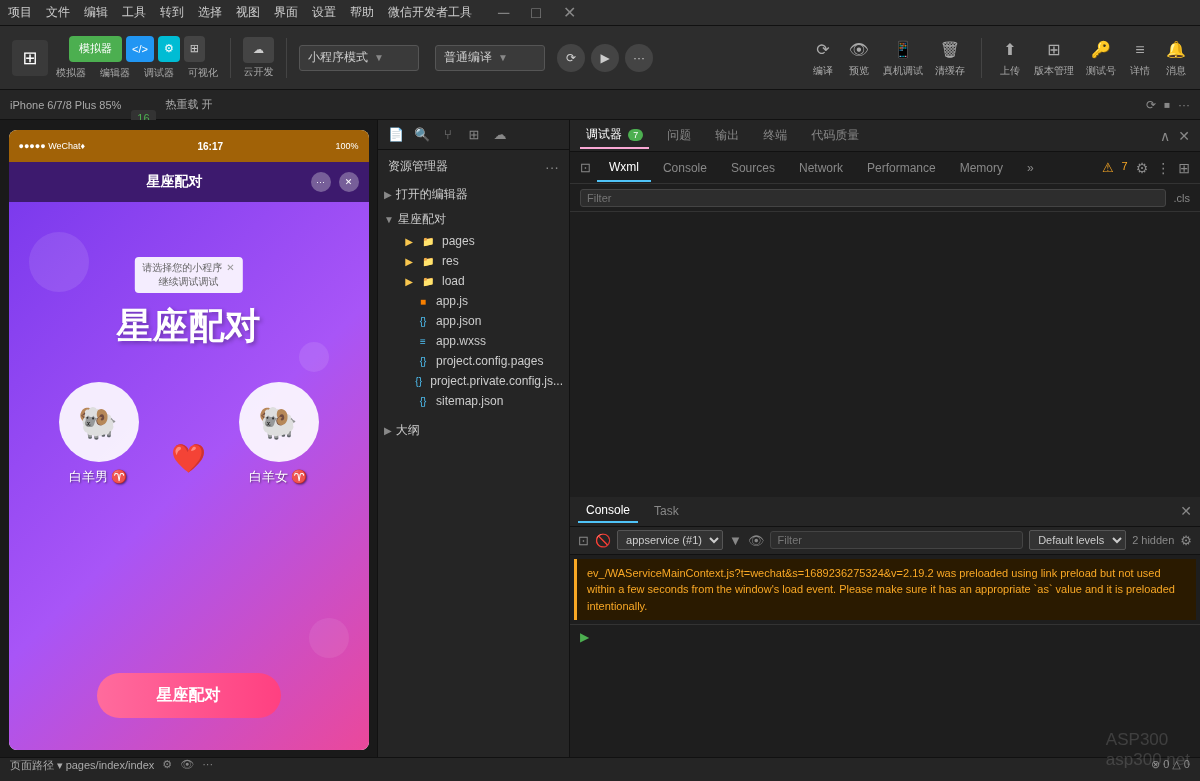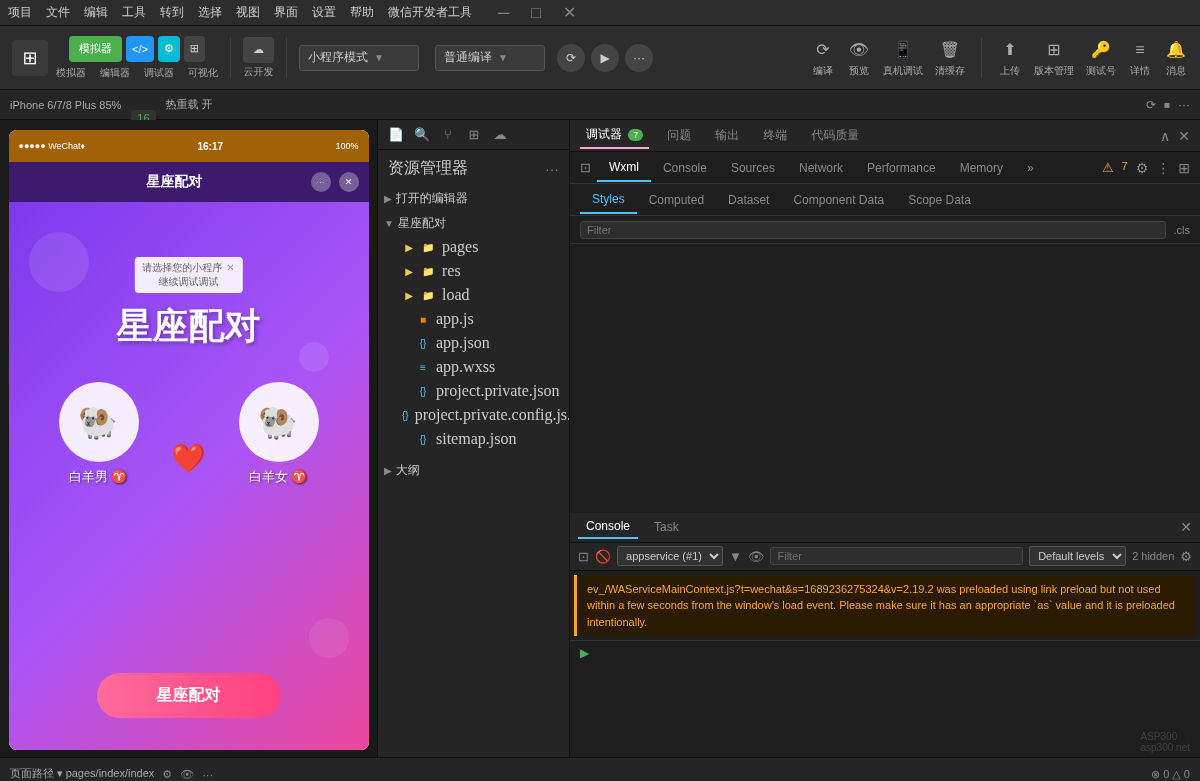--- a/index.html
+++ b/index.html
@@ -57,32 +57,32 @@
     .char-name { color: #fff; font-size: 13px; text-shadow: 1px 1px 2px rgba(0,0,0,0.5); }
     .heart-icon { position: absolute; top: 240px; left: 50%; transform: translateX(-50%); font-size: 28px; color: #ff4081; }
     .match-btn { position: absolute; bottom: 40px; left: 50%; transform: translateX(-50%); background: linear-gradient(90deg, #ff6b9d, #ff4081); color: #fff; border-radius: 24px; padding: 12px 60px; font-size: 16px; font-weight: bold; white-space: nowrap; cursor: pointer; }
     .bubble-1 { position: absolute; width: 60px; height: 60px; background: rgba(255,255,255,0.1); border-radius: 50%; top: 30px; left: 20px; }
     .bubble-2 { position: absolute; width: 40px; height: 40px; background: rgba(255,255,255,0.08); border-radius: 50%; bottom: 100px; right: 20px; }
     .bubble-3 { position: absolute; width: 30px; height: 30px; background: rgba(255,255,255,0.1); border-radius: 50%; top: 140px; right: 40px; }
 
     
     .file-panel { width: 192px; background: #252525; border-right: 1px solid #111; overflow-y: auto; }
     .file-panel-header { display: flex; align-items: center; justify-content: space-between; padding: 8px 10px; }
-    .file-panel-title { font-size: 16px; color: #ccc; }
+    .file-panel-title { font-size: 12px; color: #ccc; }
     .file-panel-actions { display: flex; gap: 6px; color: #888; font-size: 14px; }
     .file-section { margin-bottom: 2px; }
     .file-section-header { display: flex; align-items: center; padding: 3px 6px; cursor: pointer; }
     .arrow { font-size: 10px; color: #888; margin-right: 4px; }
     .file-section-label { font-size: 12px; color: #ccc; }
     .file-item { display: flex; align-items: center; padding: 3px 6px 3px 24px; cursor: pointer; }
     .file-icon { width: 14px; height: 14px; margin-right: 6px; display: flex; align-items: center; justify-content: center; font-size: 10px; }
     .fi-yellow { color: #f9c74f; }
     .fi-orange { color: #f77f00; }
     .fi-blue { color: #4fc3f7; }
-    .file-name { font-size: 16px; color: #ccc; font-family: Liberation Serif, serif; }
+    .file-name { font-size: 12px; color: #ccc; }
 
     
     .devtools-panel { flex: 1; background: #1e1e1e; display: flex; flex-direction: column; }
 
     
     .devtools-tabs-bar { height: 32px; background: #252525; display: flex; align-items: center; padding: 0 10px; gap: 12px; border-bottom: 1px solid #111; }
     .dt-tab { font-size: 12px; color: #888; cursor: pointer; padding: 4px 6px; }
     .dt-tab.active { color: #fff; border-bottom: 2px solid #f9a8d4; }
     .dt-tab-badge { display: inline-flex; align-items: center; justify-content: center; background: #4caf50; color: #fff; border-radius: 8px; font-size: 9px; padding: 1px 5px; margin-left: 3px; }
     .dt-tab-actions { margin-left: auto; display: flex; gap: 8px; color: #888; font-size: 14px; }
@@ -112,25 +112,25 @@
     .console-source-select { background: #333; border: 1px solid #555; color: #ccc; font-size: 11px; padding: 2px 4px; border-radius: 2px; cursor: pointer; }
     .console-filter { flex: 1; background: #2d2d2d; border: 1px solid #444; color: #ccc; padding: 2px 6px; font-size: 11px; border-radius: 3px; outline: none; }
     .console-level-select { background: #333; border: 1px solid #555; color: #ccc; font-size: 11px; padding: 2px 4px; border-radius: 2px; cursor: pointer; }
     .console-hidden { font-size: 11px; color: #888; }
     .console-gear { color: #888; font-size: 13px; }
     .console-message { background: #2a1a00; border-left: 3px solid #f9a825; padding: 6px 10px; font-size: 11px; color: #f9a825; line-height: 1.5; margin: 4px; }
     .console-input { height: 24px; display: flex; align-items: center; padding: 0 10px; gap: 6px; border-top: 1px solid #333; }
     .console-prompt { color: #4caf50; font-size: 12px; }
 
     
-    .status-bar { height: 24px; background: #252525; display: flex; align-items: flex-end; padding: 0 10px; gap: 8px; border-top: 1px solid #111; font-size: 11px; color: #888; position: fixed; bottom: 0; width: 100%; }
+    .status-bar { height: 24px; background: #252525; display: flex; align-items: flex-start; padding: 0 10px; gap: 8px; border-top: 1px solid #111; font-size: 11px; color: #888; position: fixed; bottom: 0; width: 100%; }
     .status-path { color: #aaa; }
 
     
-    .watermark { position: fixed; bottom: 28px; right: 10px; font-size: 10px; color: rgba(255,255,255,0.15); font-family: Arial; z-index: 1000; }
+    .watermark { position: fixed; bottom: 11px; right: 10px; font-size: 17px; color: rgba(255,255,255,0.15); font-family: Arial; z-index: 1000; }
 
     .toolbar-btn-row { display: flex; gap: 4px; margin-bottom: 2px; }
 
     .inner-toolbar { height: 30px; background: #252525; display: flex; align-items: center; padding: 0 8px; gap: 6px; border-bottom: 1px solid #111; }
     .inner-tool-icon { width: 20px; height: 20px; display: flex; align-items: center; justify-content: center; font-size: 13px; color: #888; cursor: pointer; }
   </style>
 </head>
 <body>
 
 <div class="menu-bar">
@@ -369,21 +369,21 @@
             <span class="fi-blue">≡</span>
           </div>
         <span class="file-name">app.wxss</span>
       </div>
 
       <div class="file-item">
         <div style="width:14px;"></div>
         <div class="file-icon">
             <span class="fi-blue">{}</span>
           </div>
-        <span class="file-name">project.private.json</span>
+        <span class="file-name">project.config.pages</span>
       </div>
 
       <div class="file-item">
         <div style="width:14px;"></div>
         <div class="file-icon">
             <span class="fi-blue">{}</span>
           </div>
         <span class="file-name">project.private.config.js...</span>
       </div>
 
@@ -432,27 +432,20 @@
       <div class="dst-tab" style="color:#888;font-size:12px;cursor:pointer;">»</div>
       <div class="dst-tab-actions">
         <span style="color:#f9a825;font-size:13px;">⚠</span>
         <span style="font-size:11px;color:#f9a825;">7</span>
         <span>⚙</span>
         <span>⋮</span>
         <span>⊞</span>
       </div>
     </div>
 
-    <div class="devtools-subsubtabs">
-      <div class="dsst-tab active">Styles</div>
-      <div class="dsst-tab">Computed</div>
-      <div class="dsst-tab">Dataset</div>
-      <div class="dsst-tab">Component Data</div>
-      <div class="dsst-tab">Scope Data</div>
-    </div>
 
     <div class="filter-bar">
       <input class="filter-input" type="text" placeholder="Filter" style="">
       <span class="filter-cls">.cls</span>
     </div>
 
     <div style="flex:1;background:#1e1e1e;min-height:30px;"></div>
 
     <div class="console-area">
 

